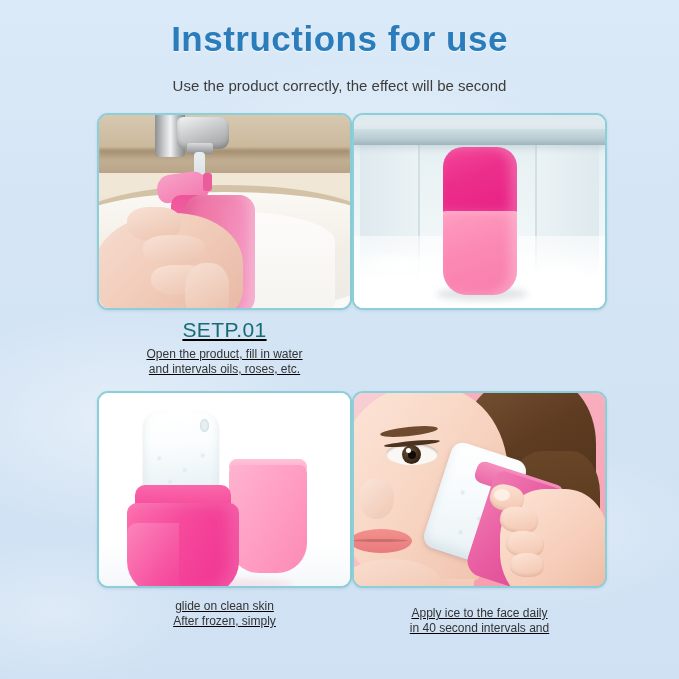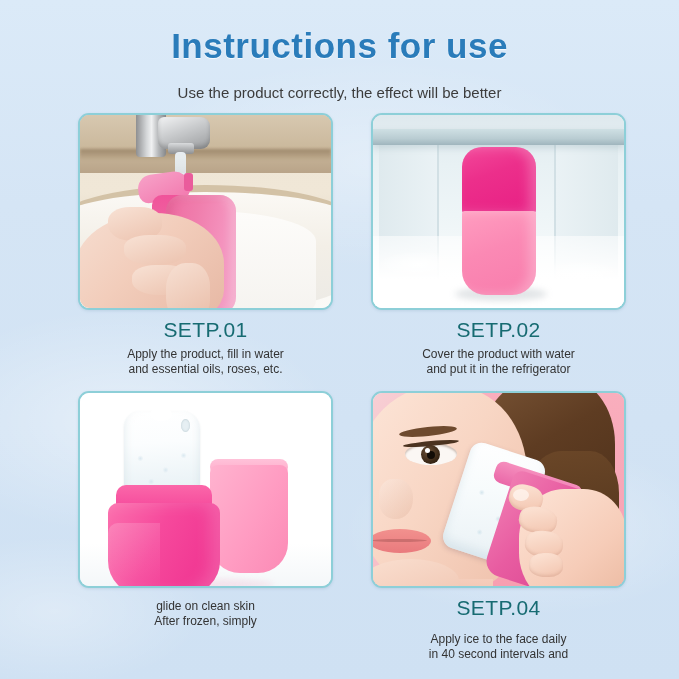--- a/index.html
+++ b/index.html
@@ -13,30 +13,30 @@
     background:
       radial-gradient(ellipse 300px 160px at 18% 62%, rgba(255,255,255,.42), rgba(255,255,255,0) 70%),
       radial-gradient(ellipse 260px 120px at 78% 78%, rgba(255,255,255,.34), rgba(255,255,255,0) 72%),
       radial-gradient(ellipse 340px 150px at 55% 24%, rgba(255,255,255,.30), rgba(255,255,255,0) 70%),
       radial-gradient(ellipse 200px 100px at 8% 90%, rgba(255,255,255,.30), rgba(255,255,255,0) 75%),
       linear-gradient(180deg,#dbeaf8 0%,#d5e5f5 30%,#d2e3f4 62%,#cfe1f3 100%);
   }
   .hdr{position:absolute;left:0;right:0;top:10px;text-align:center;}
   .title{
     font-size:35px;font-weight:bold;color:#2a7cba;letter-spacing:.5px;
-    line-height:42px;margin:15px;
+    line-height:42px;margin:8px;
     text-shadow:0 1px 1px rgba(255,255,255,.85);
   }
   .subtitle{
     font-size:15px;color:#3c3c3c;line-height:20px;margin:16px 0 0 0;
     font-weight:normal;
   }
 
   .grid{position:absolute;left:78px;top:113px;width:548px;}
-  .row{display:flex;justify-content:space-between;}
+  .row{display:flex;justify-content:center;text-decoration:underline;}
   .cell{width:255px;}
   .row2{margin-top:14px;}
 
   .card{
     width:251px;height:193px;border:2px solid #8dcfd8;border-radius:11px;
     overflow:hidden;position:relative;background:#eef4f7;
     box-shadow:0 1px 3px rgba(90,130,160,.18);
   }
   .scene{position:absolute;inset:0;}
 
@@ -333,21 +333,21 @@
     background:linear-gradient(180deg,#f4cdbb,#edbda8);
   }
 </style>
 </head>
 <body>
 
 <div class="page">
 
   <div class="hdr">
     <div class="title">Instructions for use</div>
-    <div class="subtitle">Use the product correctly, the effect will be better</div>
+    <div class="subtitle">Use the product correctly, the effect will be second</div>
   </div>
 
   <div class="grid">
 
     <div class="row">
 
       <div class="cell">
         <div class="card">
           <div class="scene s1">
             <div class="counter"></div>
@@ -365,43 +365,36 @@
             <div class="hand"></div>
             <div class="f1"></div>
             <div class="f2"></div>
             <div class="f3"></div>
             <div class="thumb"></div>
           </div>
         </div>
         <div class="cap">
           <div class="step">SETP.01</div>
           <div class="desc">
-            <div>Apply the product, fill in water</div>
-            <div>and essential oils, roses, etc.</div>
+            <div>Open the product, fill in water</div>
+            <div>and intervals oils, roses, etc.</div>
           </div>
         </div>
       </div>
 
       <div class="cell">
         <div class="card">
           <div class="scene s2">
             <div class="wallL"></div>
             <div class="wallR"></div>
             <div class="shelf"></div>
             <div class="frostbed"></div>
             <div class="shadow2"></div>
             <div class="cap2"></div>
             <div class="base2"></div>
-          </div>
-        </div>
-        <div class="cap">
-          <div class="step">SETP.02</div>
-          <div class="desc">
-            <div>Cover the product with water</div>
-            <div>and put it in the refrigerator</div>
           </div>
         </div>
       </div>
 
     </div>
 
     <div class="row row2">
 
       <div class="cell">
         <div class="card">
@@ -450,21 +443,20 @@
             <div class="holder"></div>
             <div class="hand4"></div>
             <div class="fg1"></div>
             <div class="fg2"></div>
             <div class="fg3"></div>
             <div class="fg4"></div>
             <div class="nail"></div>
           </div>
         </div>
         <div class="cap tight">
-          <div class="step">SETP.04</div>
           <div class="desc">
             <div>Apply ice to the face daily</div>
             <div>in 40 second intervals and</div>
           </div>
         </div>
       </div>
 
     </div>
 
   </div>

